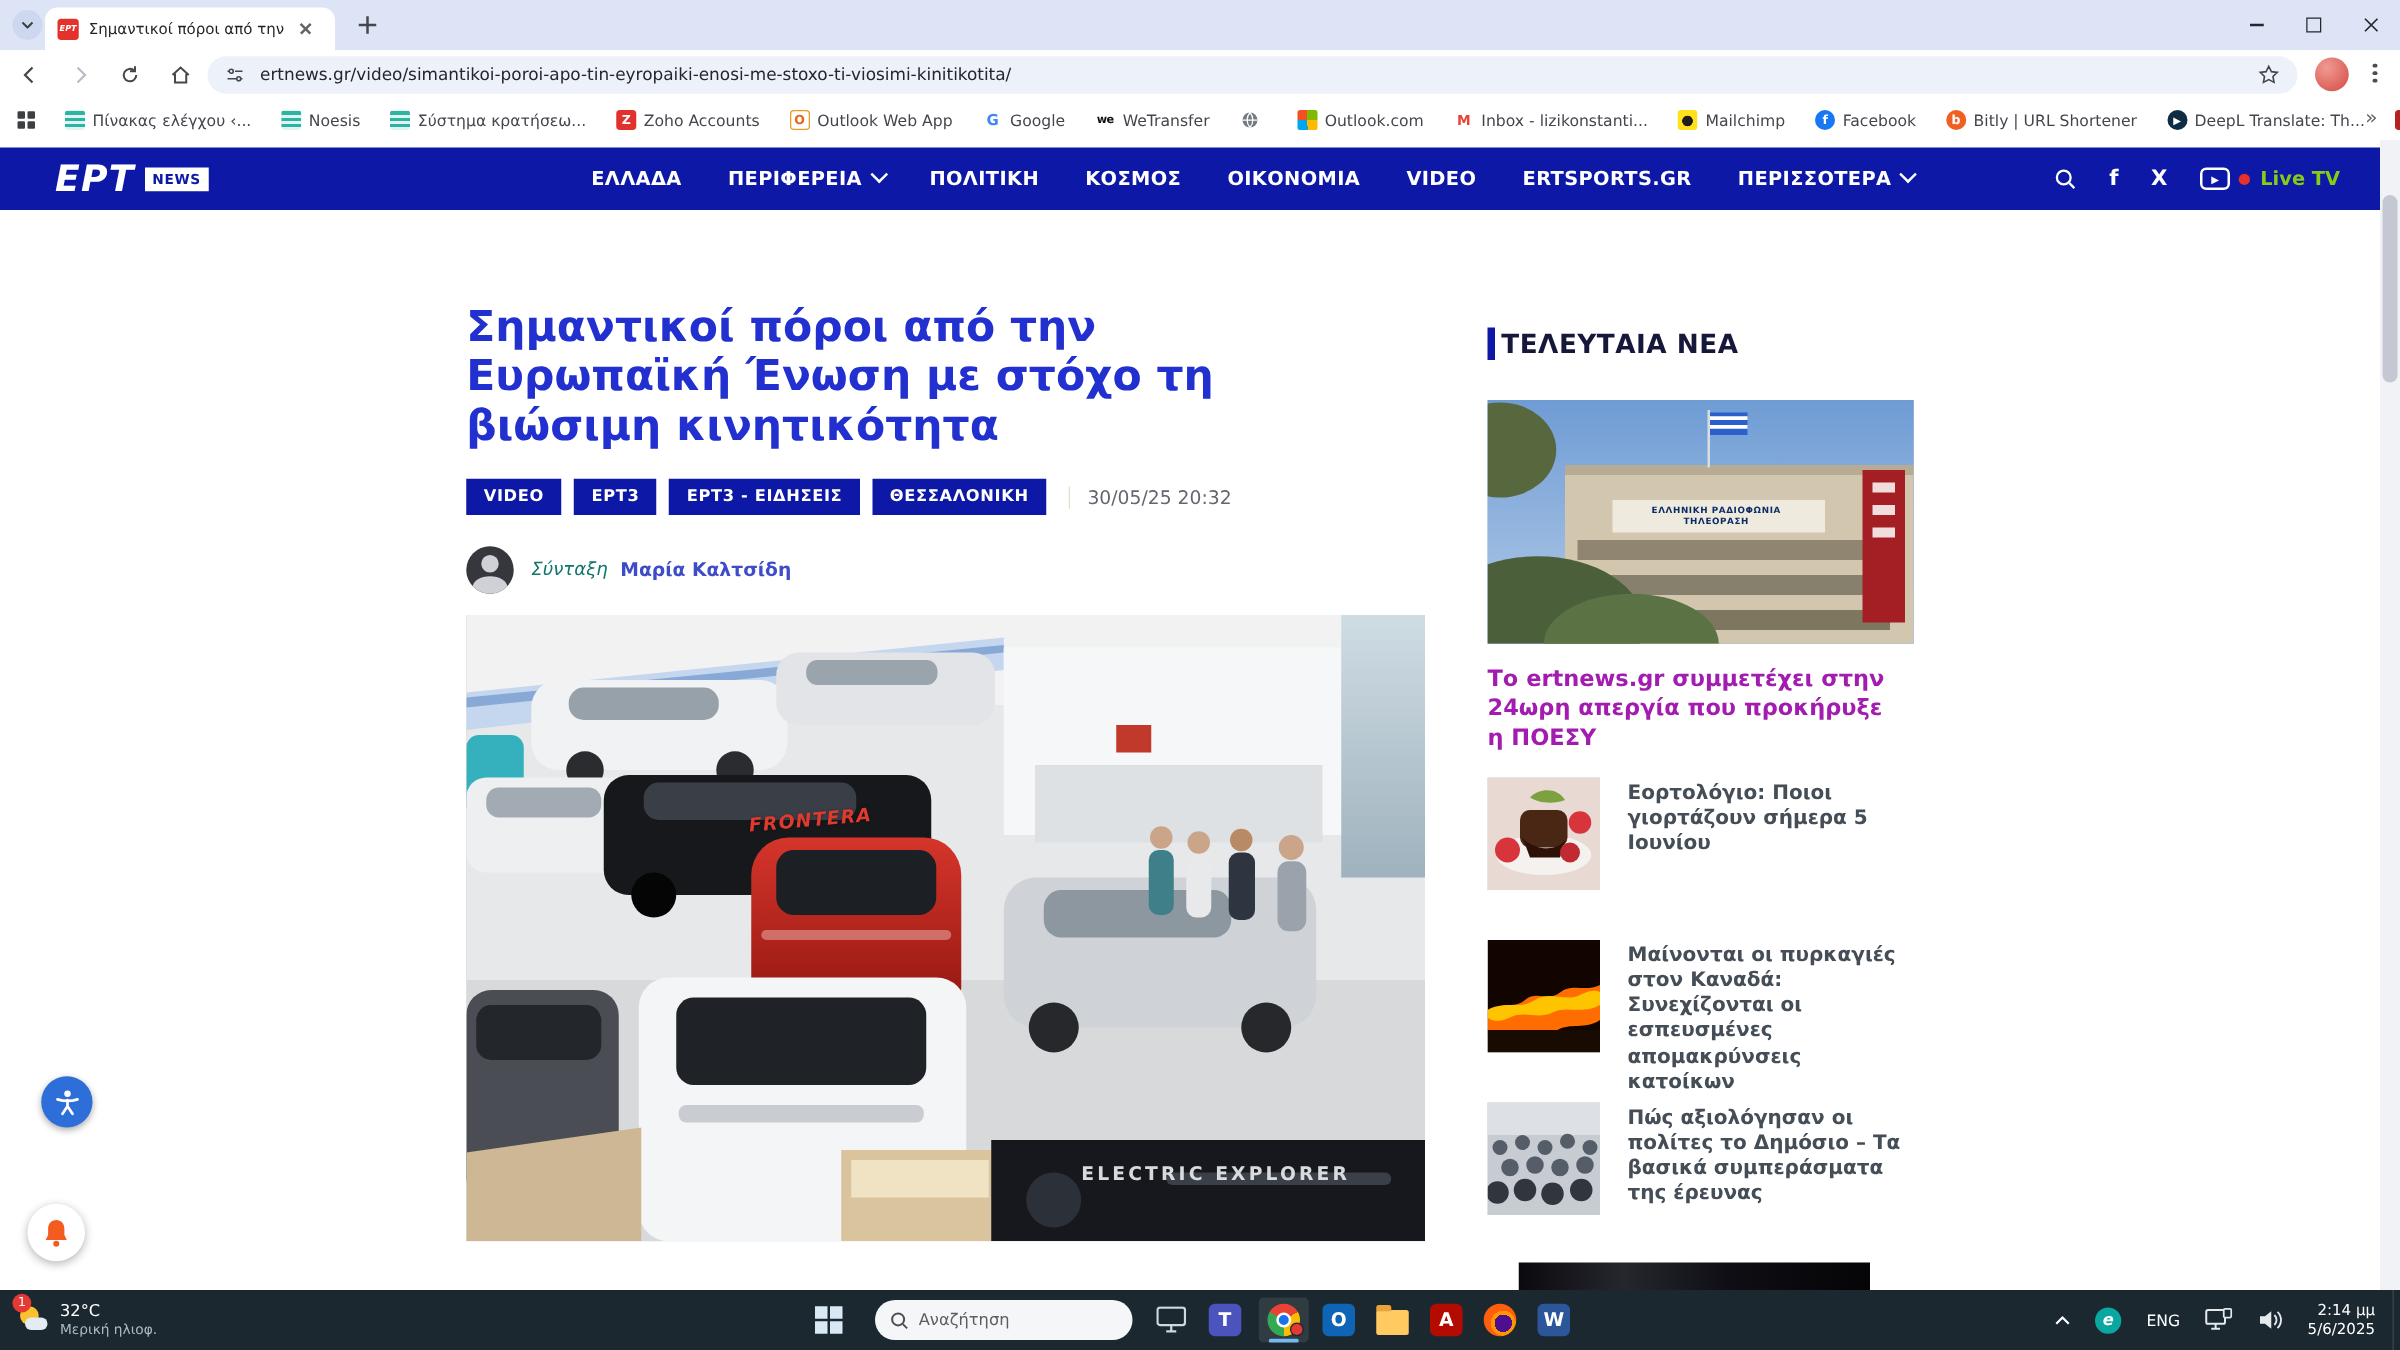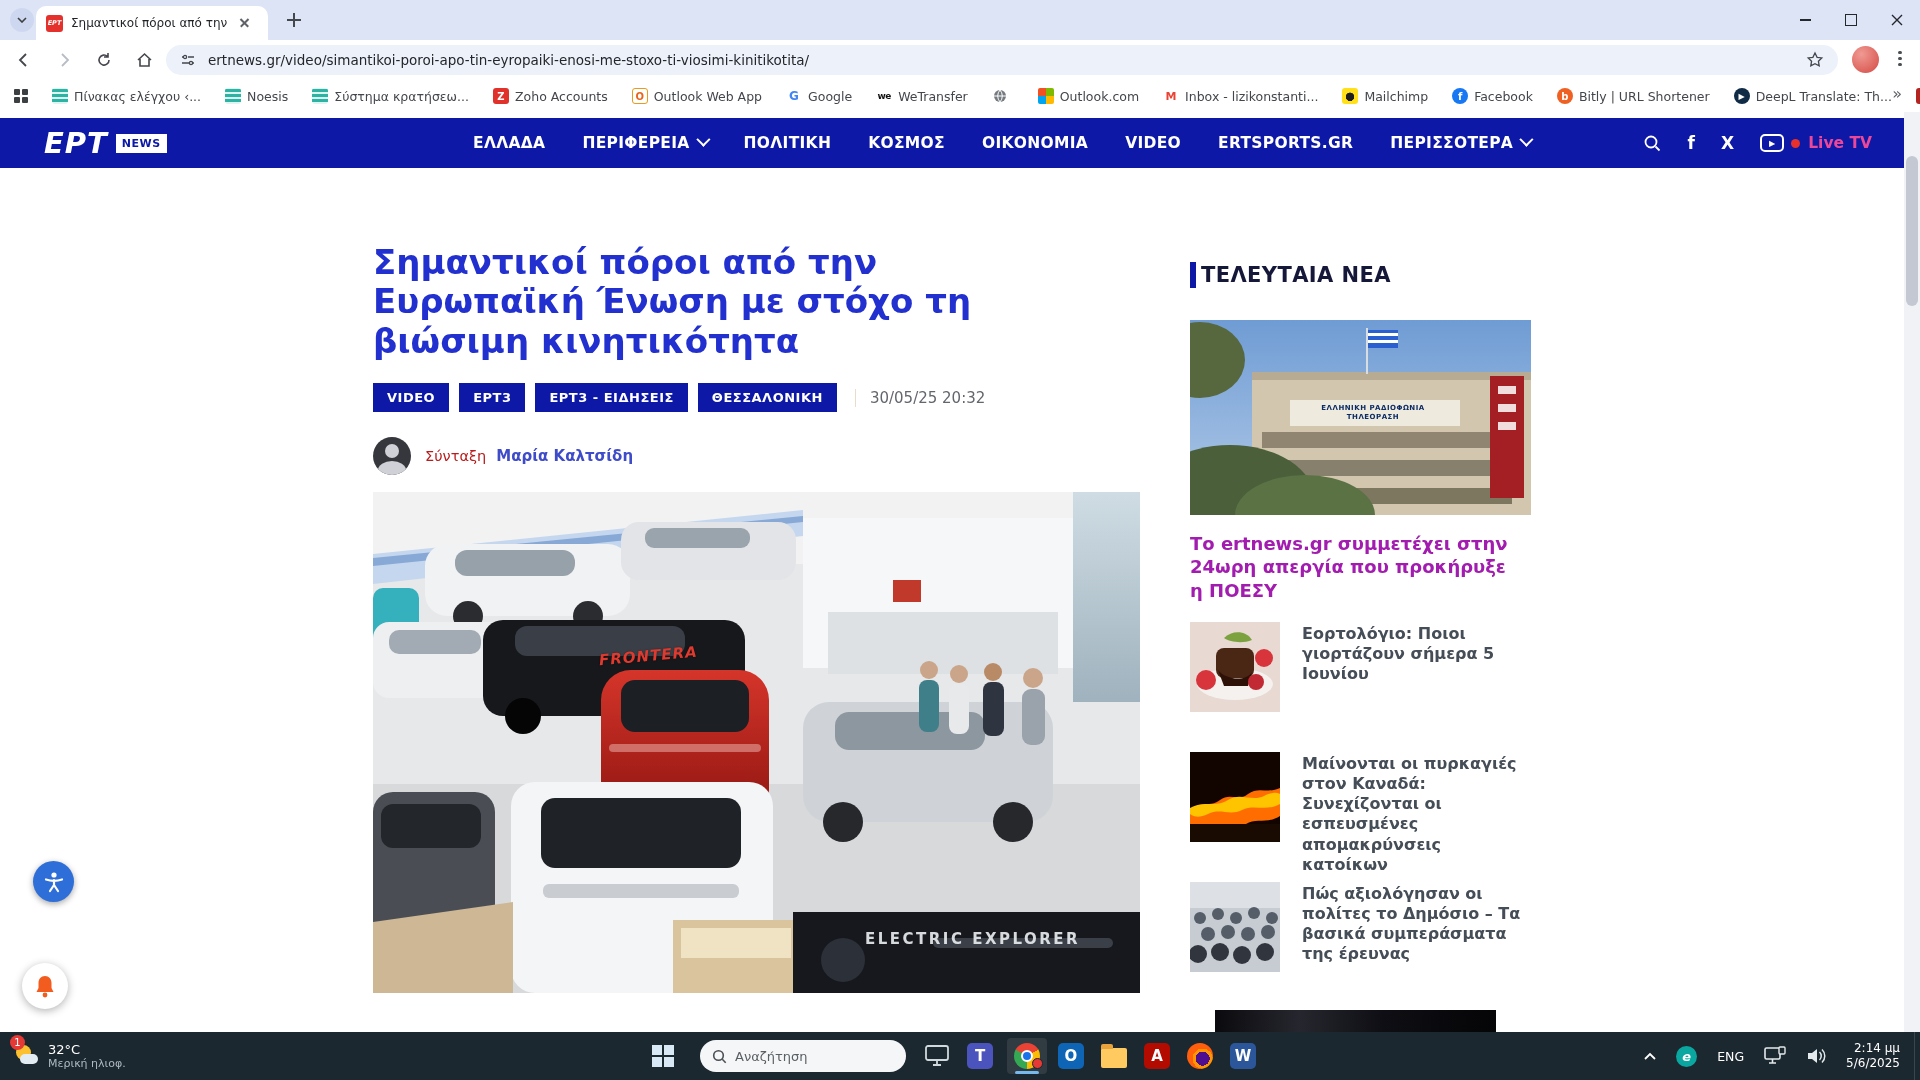--- a/index.html
+++ b/index.html
@@ -77,35 +77,35 @@
     margin-left:8px;letter-spacing:.5px;}
   .mainmenu{position:absolute;left:473px;top:0;height:50px;display:flex;align-items:center;gap:37px;}
   .navitem{color:#fff;font-size:15.5px;font-weight:700;letter-spacing:.3px;display:flex;align-items:center;white-space:nowrap;}
   .caret{width:8px;height:8px;border-right:2px solid #fff;border-bottom:2px solid #fff;
     transform:rotate(45deg) translateY(-2px);margin-left:7px;margin-top:-4px;}
   .navicons{position:absolute;right:120px;top:0;height:50px;display:flex;align-items:center;gap:26px;}
   .socialglyph{color:#fff;font-size:17px;font-weight:700;}
   .ytbox{border:2px solid #fff;border-radius:5px;width:20px;height:14px;display:flex;align-items:center;
     justify-content:center;color:#fff;font-size:8px;}
   .livetv{position:absolute;right:32px;top:0;height:50px;display:flex;align-items:center;gap:8px;
-    color:#ec4899;font-size:15.5px;font-weight:600;}
+    color:#84cc16;font-size:15.5px;font-weight:600;}
   .reddot{width:9px;height:9px;border-radius:50%;background:#e8312a;}
 
   
   .headline{position:absolute;left:373px;top:108px;width:632px;font-size:34px;line-height:1.16;
     font-weight:700;color:#2230cf;}
   .tagsrow{position:absolute;left:373px;top:271px;display:flex;align-items:center;}
   .tagbtn{background:#0d18a6;color:#fff;font-size:13px;font-weight:700;letter-spacing:.5px;
     padding:7px 14px;margin-right:10px;}
   .dateline{font-size:15px;color:#63666d;margin-left:8px;padding-left:14px;border-left:1px solid #e7ddca;}
   .byline{position:absolute;left:373px;top:325px;display:flex;align-items:center;}
   .authavatar{width:38px;height:38px;border-radius:50%;background:#35373c;overflow:hidden;position:relative;}
   .authavatar .head{position:absolute;left:12px;top:7px;width:14px;height:14px;border-radius:50%;background:#cfd1d6;}
   .authavatar .body{position:absolute;left:5px;top:24px;width:28px;height:18px;border-radius:50% 50% 0 0;background:#cfd1d6;}
-  .bylabel{font-size:14.5px;color:#b91c1c;margin-left:14px;}
+  .bylabel{font-size:14.5px;color:#0f766e;margin-left:14px;font-style:italic;}
   .byauthor{font-size:15px;color:#3f4cc9;font-weight:600;margin-left:10px;}
   .mainimage{position:absolute;left:373px;top:380px;width:767px;height:501px;overflow:hidden;background:#d9dadc;}
   .frontera{position:absolute;left:226px;top:155px;color:#e03a2f;font-size:15px;font-weight:800;
     font-style:italic;letter-spacing:1px;transform:rotate(-5deg);text-shadow:0 0 2px rgba(0,0,0,.4);}
   .imgcaption{position:absolute;left:492px;top:438px;color:#eceff1;font-size:15px;letter-spacing:2.5px;
     font-weight:600;opacity:.9;}
 
   
   .sideheading{position:absolute;left:1190px;top:150px;display:flex;align-items:center;}
   .headingbar{width:6px;height:26px;background:#0d18a6;}

